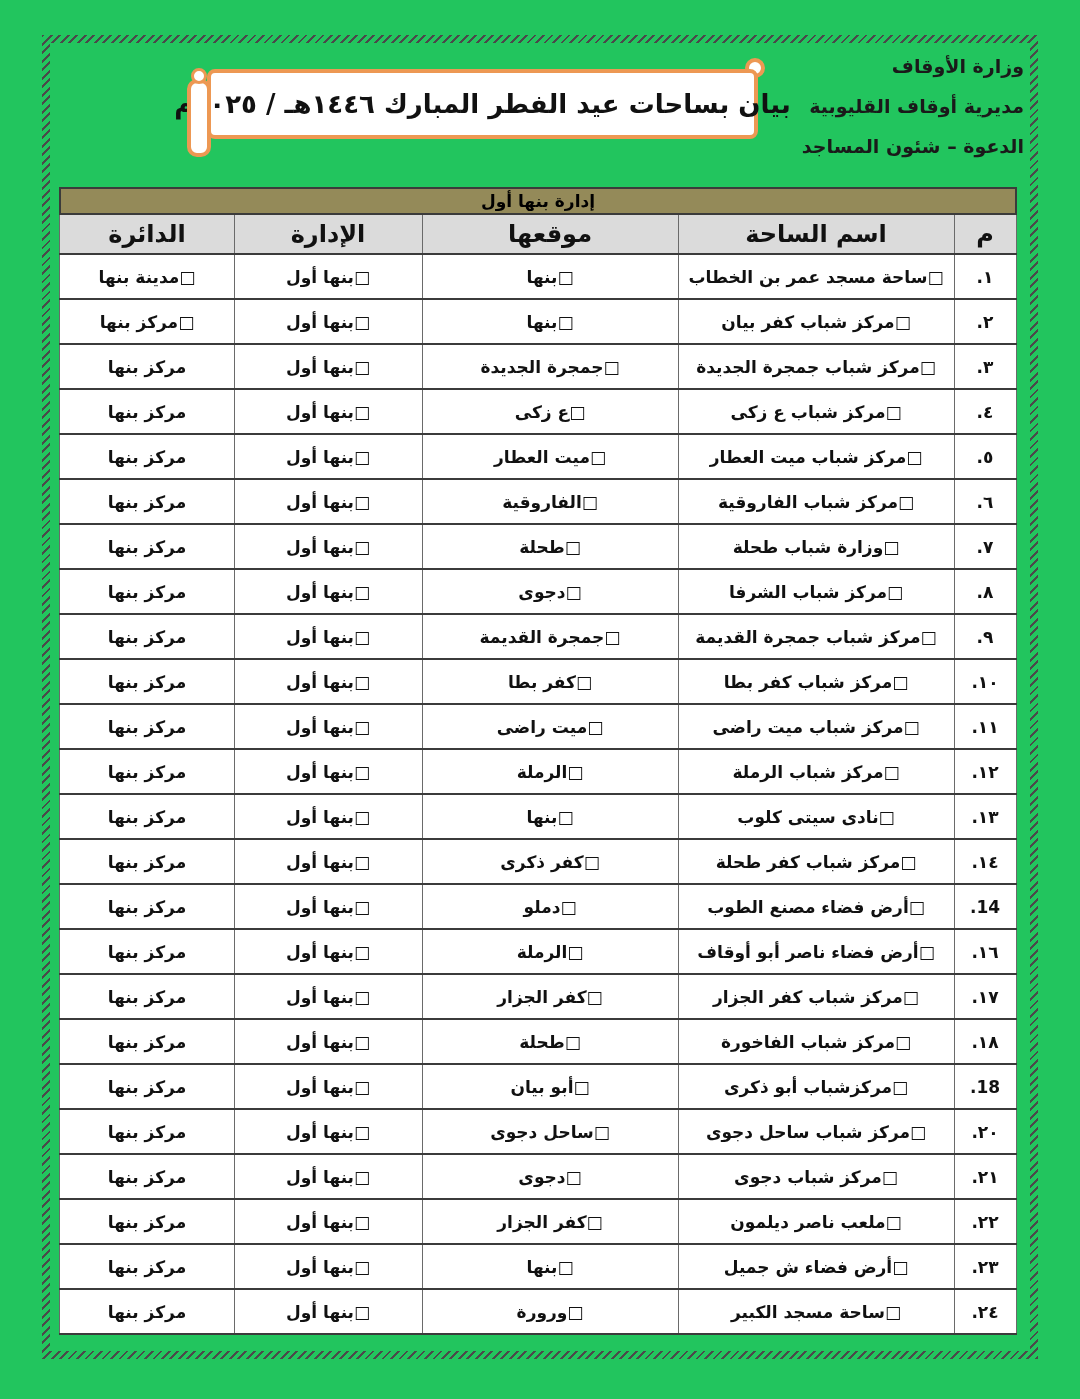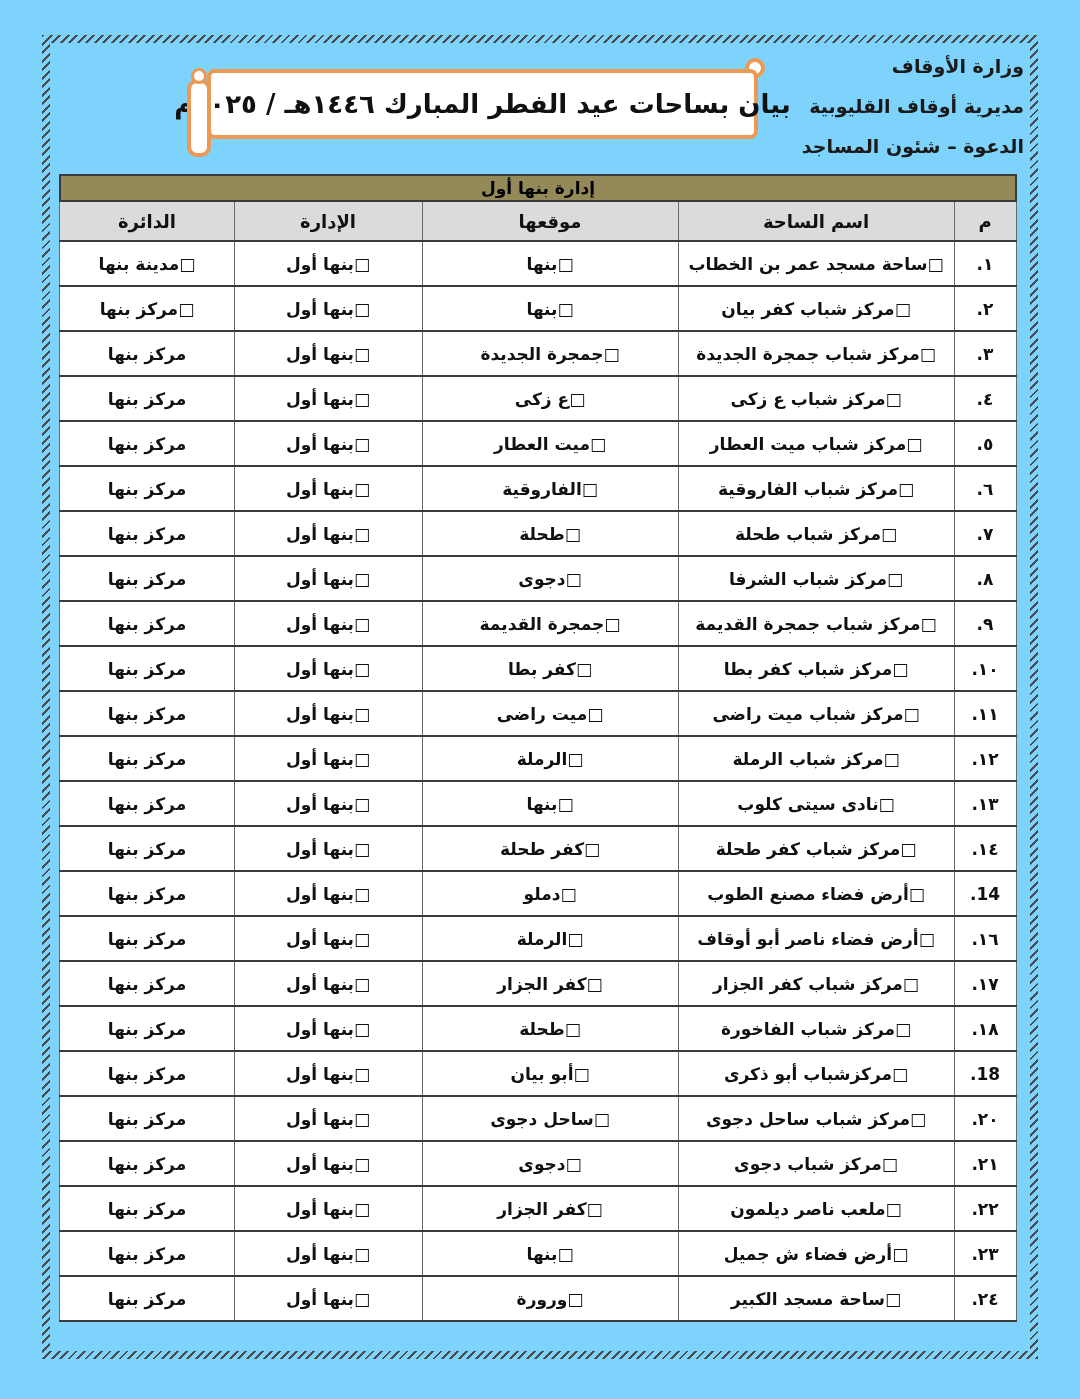--- a/index.html
+++ b/index.html
@@ -4,21 +4,21 @@
 <style>
   :root{
     --accent-orange:#ED9853;
     --band-olive:#948A59;
     --header-gray:#DBDBDB;
     --border-dark:#3B3B3B;
     --border-light:#6A6A6A;
   }
   html,body{margin:0;padding:0;background:#fff;}
   .page{
-    position:relative;width:1080px;height:1399px;background:#7dd3fc;
+    position:relative;width:1080px;height:1399px;background:#22c55e;
     font-family:"DejaVu Sans",sans-serif;overflow:hidden;direction:rtl;
   }
   
   .frame{
     position:absolute;left:42px;top:35px;right:42px;bottom:40px;
     border:8px solid transparent;
     border-image:repeating-linear-gradient(135deg,#4a4a4a 0 2px,transparent 2px 6px) 8;
   }
   
   .org-block{
@@ -39,35 +39,35 @@
   .banner-roll-cap{
     position:absolute;left:-16px;top:-1px;width:10px;height:10px;background:#fff;
     border:3px solid var(--accent-orange);border-radius:50%;z-index:4;
   }
   .banner-curl{
     position:absolute;right:-7px;top:-11px;width:12px;height:12px;background:#fff;
     border:4px solid var(--accent-orange);border-radius:50%;z-index:1;
   }
   
   table.squares{
-    position:absolute;top:131px;right:13px;width:956px;border-collapse:collapse;
+    position:absolute;top:144px;right:13px;width:956px;border-collapse:collapse;
     table-layout:fixed;direction:rtl;text-align:center;font-weight:bold;color:#111;
   }
   table.squares td,table.squares th{
     border-left:1px solid var(--border-light);
     border-right:1px solid var(--border-light);
     border-top:2px solid var(--border-dark);
     border-bottom:2px solid var(--border-dark);
     padding:0 4px;overflow:hidden;white-space:nowrap;
   }
   tr.band td{
     background:var(--band-olive);height:24px;font-size:17px;color:#000;
     border:2px solid var(--border-dark);
   }
-  tr.cols th{background:var(--header-gray);height:38px;font-size:18px;margin-left:48px;}
+  tr.cols th{background:var(--header-gray);height:38px;font-size:24px;margin-left:48px;}
   tr.data td{background:#fff;height:43px;font-size:17px;}
 </style>
 </head>
 <body>
 
 <div class="page">
   <div class="frame">
 
     <div class="org-block">
       <div>وزارة الأوقاف</div>
@@ -142,21 +142,21 @@
           </tr>
           <tr class="data">
             <td>٦.</td>
             <td>□مركز شباب الفاروقية</td>
             <td>□الفاروقية</td>
             <td>□بنها أول</td>
             <td>مركز بنها</td>
           </tr>
           <tr class="data">
             <td>٧.</td>
-            <td>□مركز شباب طحلة</td>
+            <td>□وزارة شباب طحلة</td>
             <td>□طحلة</td>
             <td>□بنها أول</td>
             <td>مركز بنها</td>
           </tr>
           <tr class="data">
             <td>٨.</td>
             <td>□مركز شباب الشرفا</td>
             <td>□دجوى</td>
             <td>□بنها أول</td>
             <td>مركز بنها</td>
@@ -192,21 +192,21 @@
           <tr class="data">
             <td>١٣.</td>
             <td>□نادى سيتى كلوب</td>
             <td>□بنها</td>
             <td>□بنها أول</td>
             <td>مركز بنها</td>
           </tr>
           <tr class="data">
             <td>١٤.</td>
             <td>□مركز شباب كفر طحلة</td>
-            <td>□كفر طحلة</td>
+            <td>□كفر ذكرى</td>
             <td>□بنها أول</td>
             <td>مركز بنها</td>
           </tr>
           <tr class="data">
             <td>14.</td>
             <td>□أرض فضاء مصنع الطوب</td>
             <td>□دملو</td>
             <td>□بنها أول</td>
             <td>مركز بنها</td>
           </tr>

